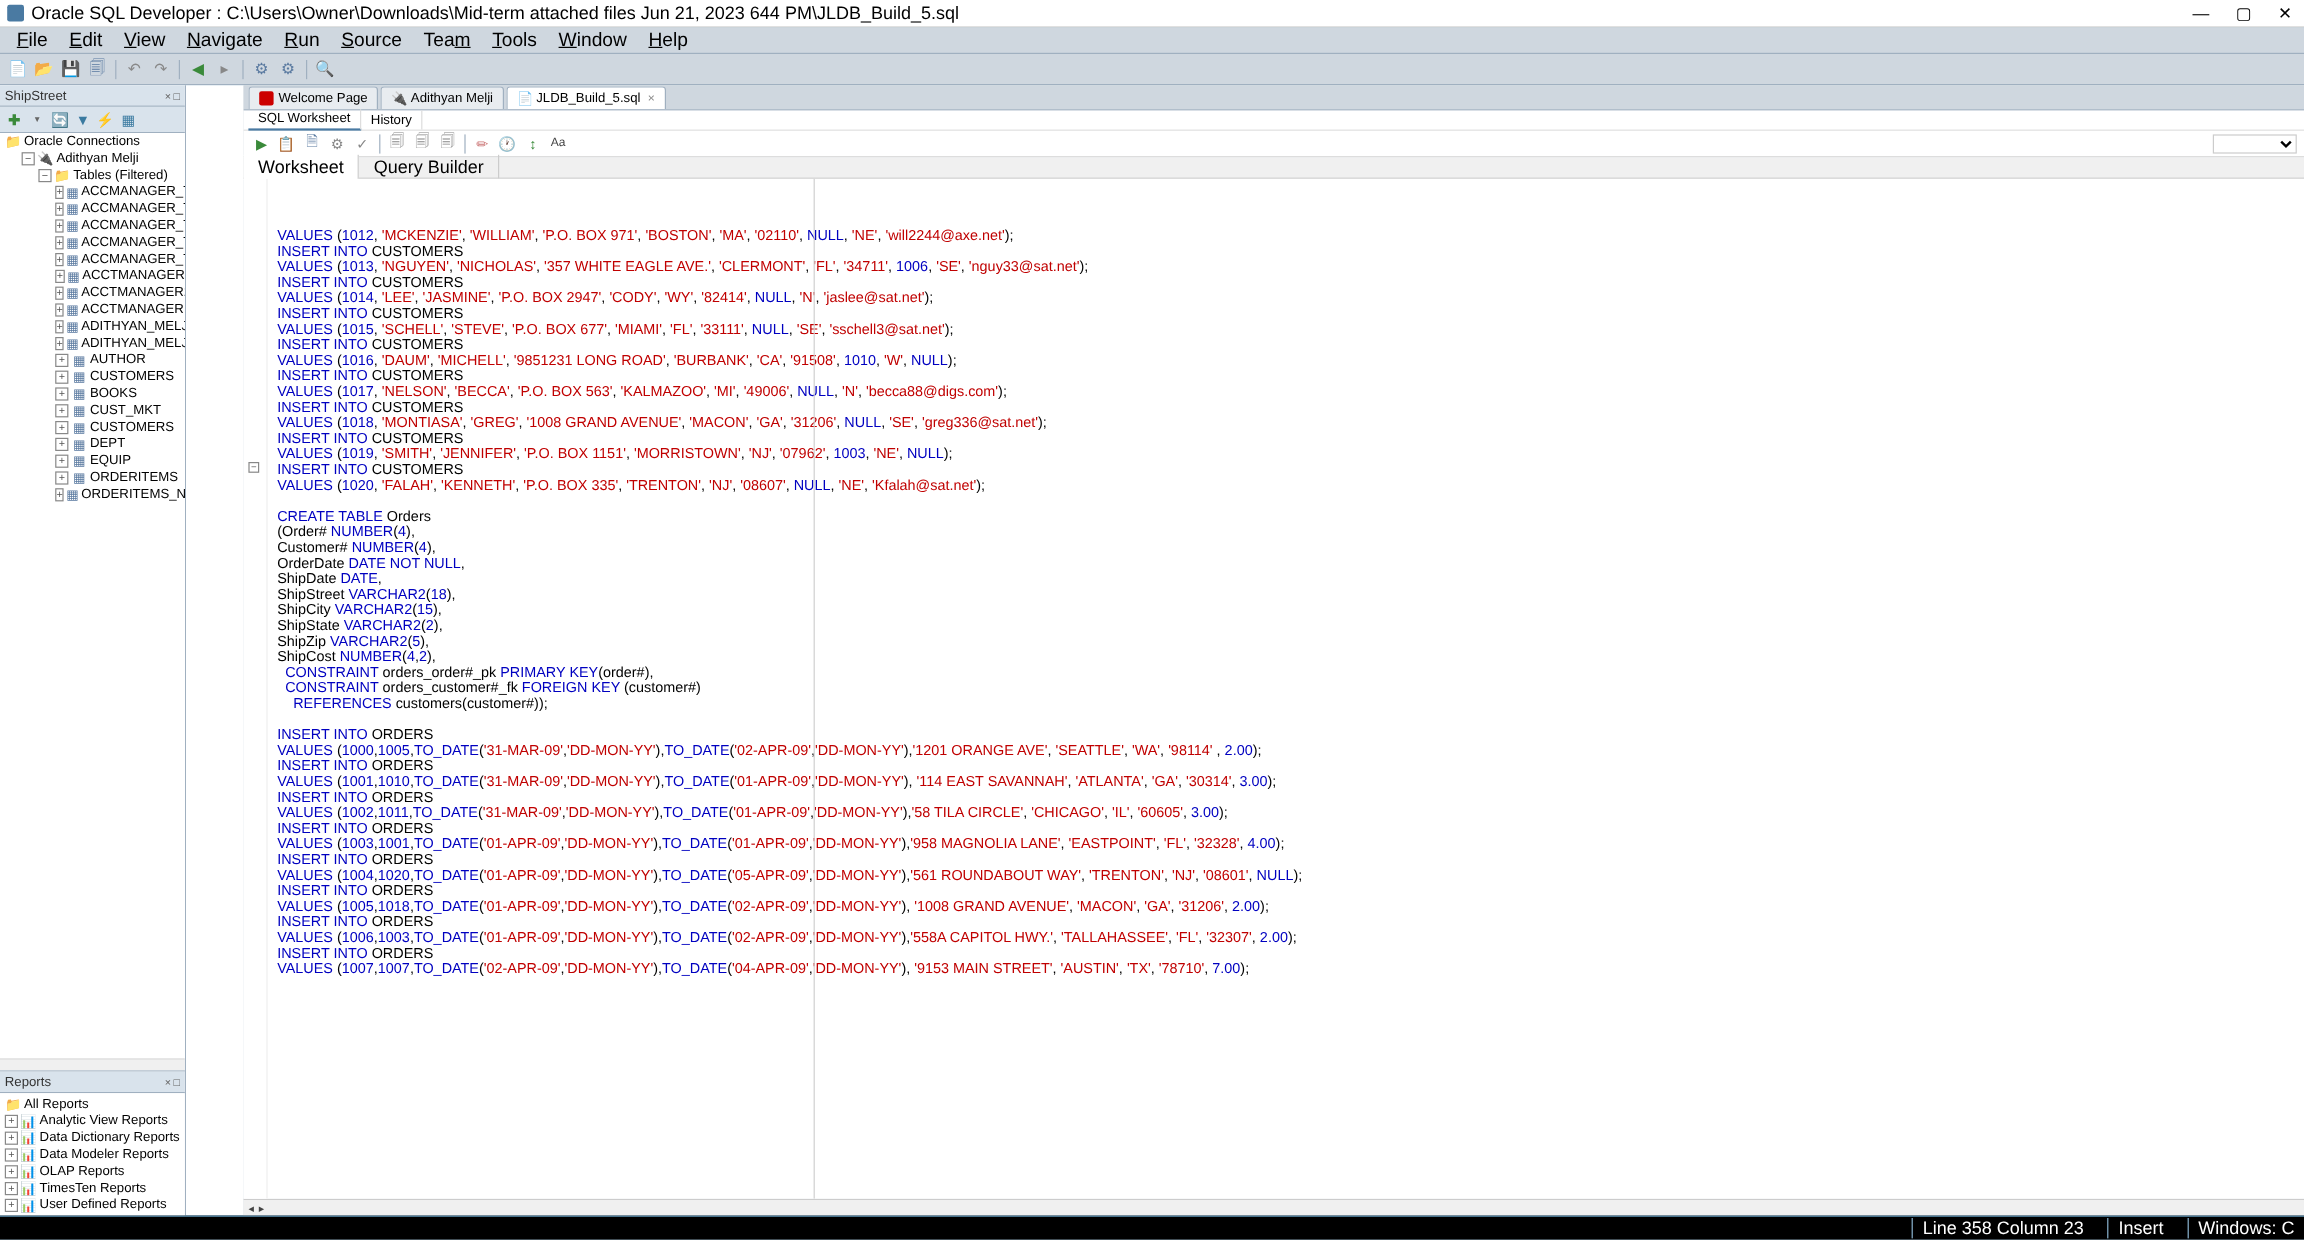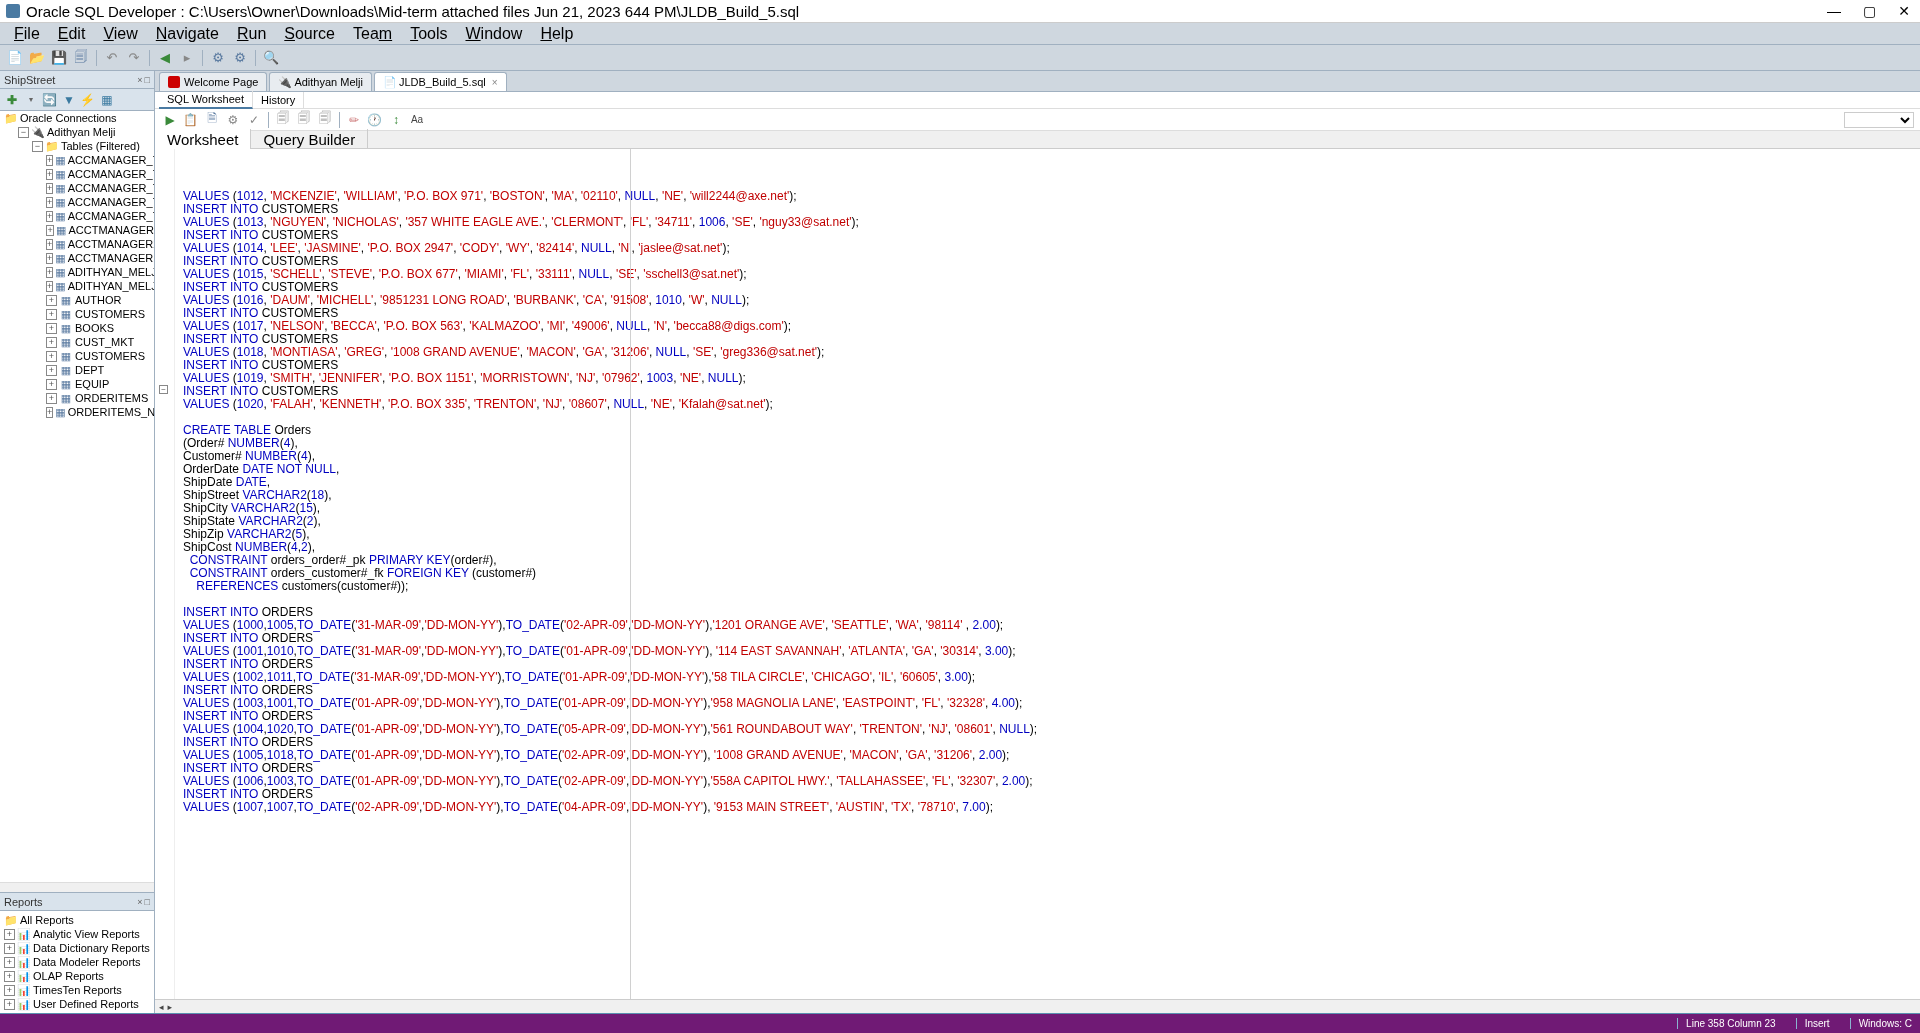--- a/index.html
+++ b/index.html
@@ -28,21 +28,21 @@
 .tree-row { display: flex; align-items: center; height: 14px; padding-left: 4px; white-space: nowrap; color: #000; cursor: pointer; }
 .tree-toggle { width: 11px; height: 11px; border: 1px solid #888; display: inline-flex; align-items: center; justify-content: center; font-size: 9px; margin-right: 2px; line-height: 1; color: #555; background: #fff; }
 .tree-icon { width: 14px; height: 12px; display: inline-flex; align-items: center; justify-content: center; margin-right: 2px; font-size: 11px; }
 .indent-1 { padding-left: 4px; }
 .indent-2 { padding-left: 18px; }
 .indent-3 { padding-left: 32px; }
 .indent-4 { padding-left: 46px; }
 .hbar { height: 10px; background: #f0f0f0; border-top: 1px solid #ddd; }
 .reports-panel { border-top: 1px solid #a0b0c0; }
 .reports-tree { background: #fff; font-size: 11px; padding: 2px 0; }
-.right-panel { flex: 1; display: flex; flex-direction: column; background: #cfd7df; }
+.right-panel { flex: 1; display: flex; flex-direction: column; background: #cfd7df; margin-left: 48px; }
 .tabbar { height: 20px; display: flex; align-items: flex-end; padding: 0 4px; gap: 0; background: #cfd7df; }
 .tab { height: 19px; padding: 0 8px; display: flex; align-items: center; gap: 4px; background: #e8ecf0; border: 1px solid #a0b0c0; border-bottom: none; font-size: 11px; cursor: pointer; border-radius: 3px 3px 0 0; margin-right: 2px; }
 .tab.active { background: #fff; }
 .tab-icon { width: 12px; height: 12px; display: inline-block; }
 .tab-close { font-size: 10px; color: #888; margin-left: 2px; }
 .subtabbar { height: 18px; background: #fff; display: flex; align-items: center; padding: 0 4px; border-top: 1px solid #a0b0c0; border-bottom: 1px solid #ddd; font-size: 11px; }
 .subtab { padding: 2px 8px; cursor: pointer; border-right: 1px solid #ddd; text-align: center; }
 .subtab.active { border-bottom: 2px solid #4a7aa2; }
 .editor-toolbar { height: 22px; background: #fff; display: flex; align-items: center; padding: 0 6px; gap: 3px; border-bottom: 1px solid #ddd; justify-content: space-between; }
 .editor-toolbar-left { display: flex; align-items: center; gap: 3px; }
@@ -55,21 +55,21 @@
 .editor { flex: 1; background: #fff; font-family: "Courier New", monospace; font-size: 12px; line-height: 13px; overflow: auto; position: relative; display: flex; }
 .gutter { width: 20px; background: #fff; border-right: 1px solid #eee; flex-shrink: 0; }
 .code-area { flex: 1; padding: 2px 0 2px 8px; white-space: pre; position: relative; }
 .code-line { height: 13px; }
 .kw { color: #0000c0; }
 .str { color: #c00000; }
 .num { color: #0000c0; }
 .ident { color: #000; }
 .vline { position: absolute; top: 0; bottom: 0; left: 455px; width: 1px; background: #d0d0d0; }
 .fold-mark { position: absolute; left: 4px; width: 9px; height: 9px; border: 1px solid #888; font-size: 8px; display: flex; align-items: center; justify-content: center; color: #555; background: #fff; }
-.statusbar { height: 20px; background: #701a75; display: flex; align-items: center; justify-content: flex-end; padding: 0 8px; gap: 20px; color: #fff; font-size: 10px; border-top: 1px solid #5a90b0; }
+.statusbar { height: 20px; background: #000000; display: flex; align-items: center; justify-content: flex-end; padding: 0 8px; gap: 20px; color: #fff; font-size: 15px; border-top: 1px solid #5a90b0; }
 .statusbar span { border-left: 1px solid #8ab4d0; padding-left: 8px; }
 .bottom-scroll { height: 14px; background: #f0f0f0; border-top: 1px solid #ccc; display: flex; align-items: center; padding: 0 2px; }
 .scroll-arrow { font-size: 9px; color: #444; padding: 0 2px; }
 </style>
 </head>
 <body>
 
 <div class="window">
   <div class="titlebar">
     <div class="titlebar-left">

